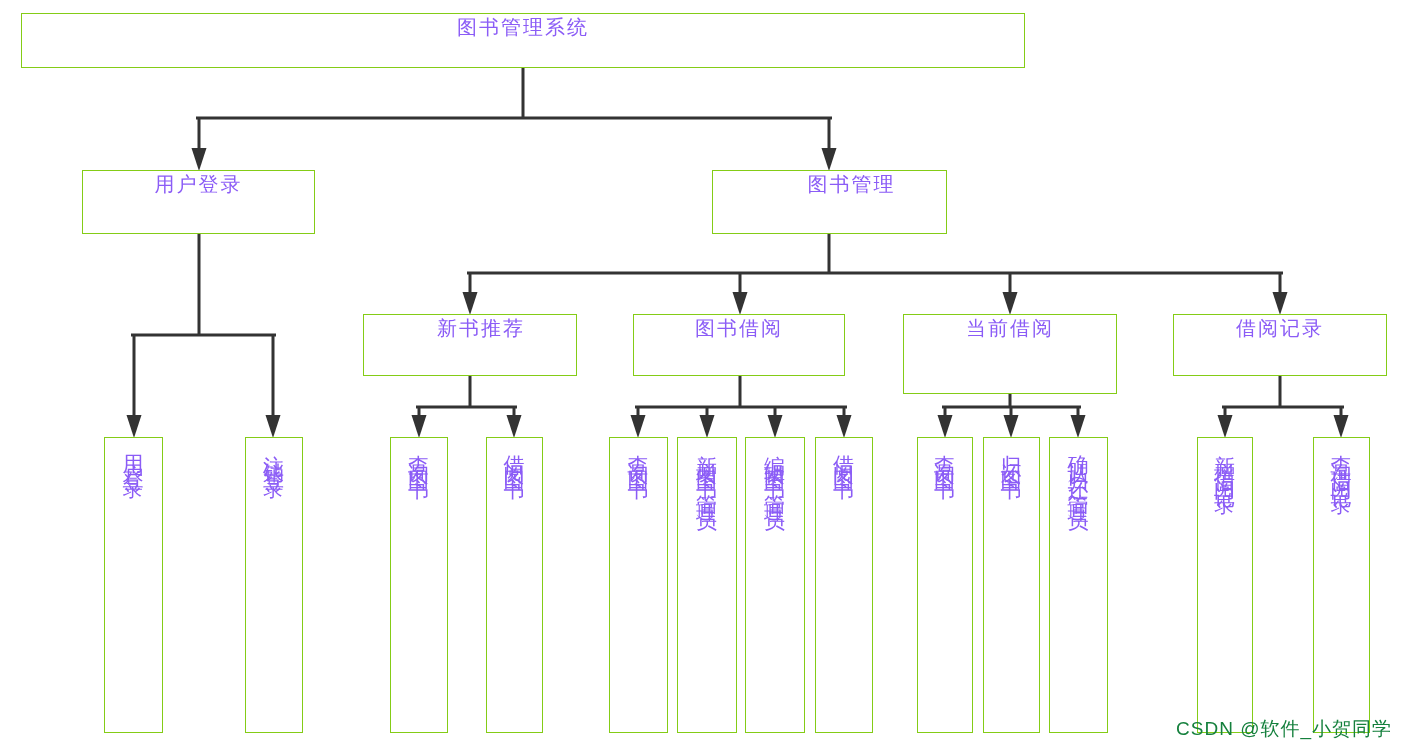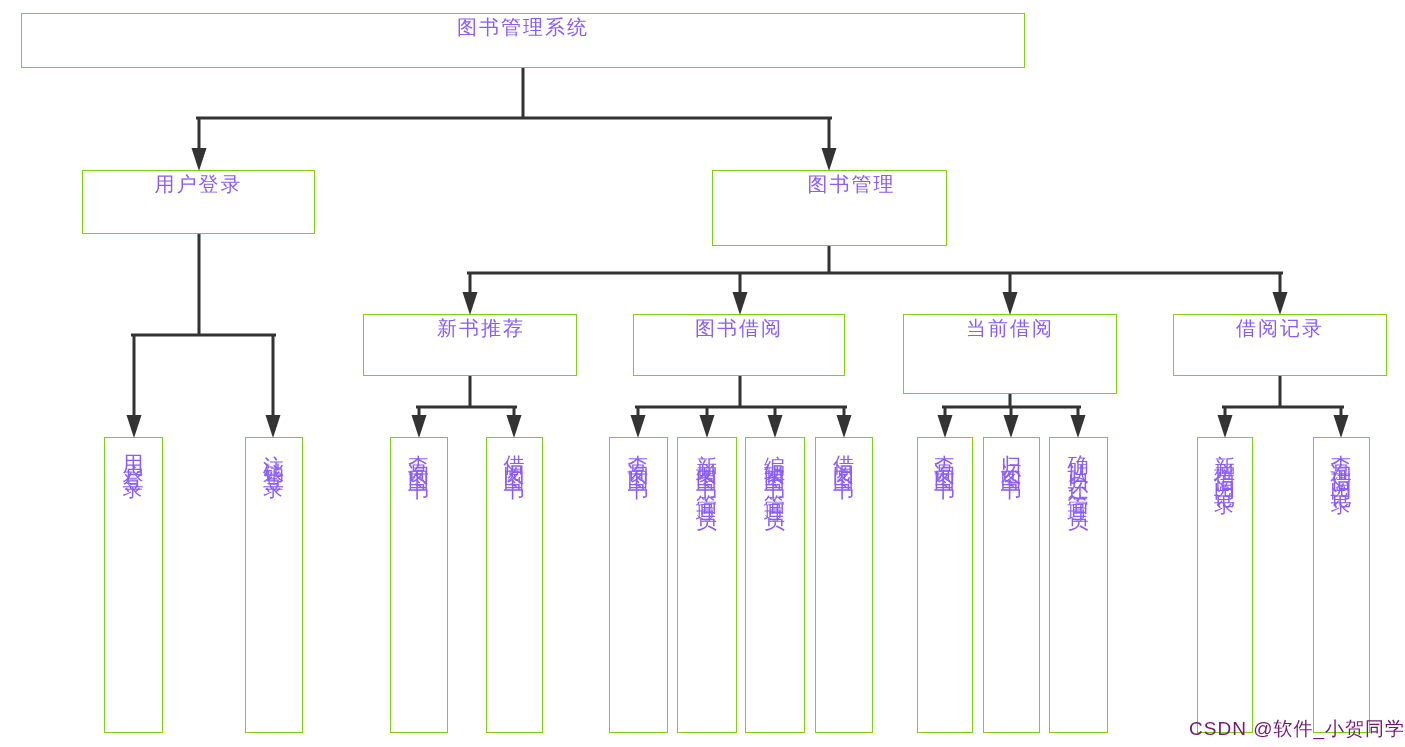--- a/index.html
+++ b/index.html
@@ -35,24 +35,24 @@
   }
   .v-box span {
     writing-mode: vertical-rl;
     text-orientation: mixed;
     font-size: 21px;
     letter-spacing: 8px;
     line-height: 1;
   }
   .watermark {
     position: absolute;
-    right: 0;
+    right: 13px;
     top: 716px;
     font-size: 19px;
-    color: #701a75;
+    color: #15803d;
     letter-spacing: 1px;
     white-space: nowrap;
     z-index: 5;
   }
 </style>
 </head>
 <body>
 
 <div class="canvas">
 
@@ -87,21 +87,21 @@
     </g>
   </svg>
 
   <div class="box h-box" style="left:21px;top:13px;width:1004px;height:55px;">
     <span>图书管理系统</span>
   </div>
 
   <div class="box h-box" style="left:82px;top:170px;width:233px;height:64px;">
     <span>用户登录</span>
   </div>
-  <div class="box h-box" style="left:712px;top:170px;width:235px;height:76px;padding-left:44px;">
+  <div class="box h-box" style="left:712px;top:170px;width:235px;height:64px;padding-left:44px;">
     <span>图书管理</span>
   </div>
 
   <div class="box h-box" style="left:363px;top:314px;width:214px;height:62px;padding-left:22px;">
     <span>新书推荐</span>
   </div>
   <div class="box h-box" style="left:633px;top:314px;width:212px;height:62px;">
     <span>图书借阅</span>
   </div>
   <div class="box h-box" style="left:903px;top:314px;width:214px;height:80px;">

